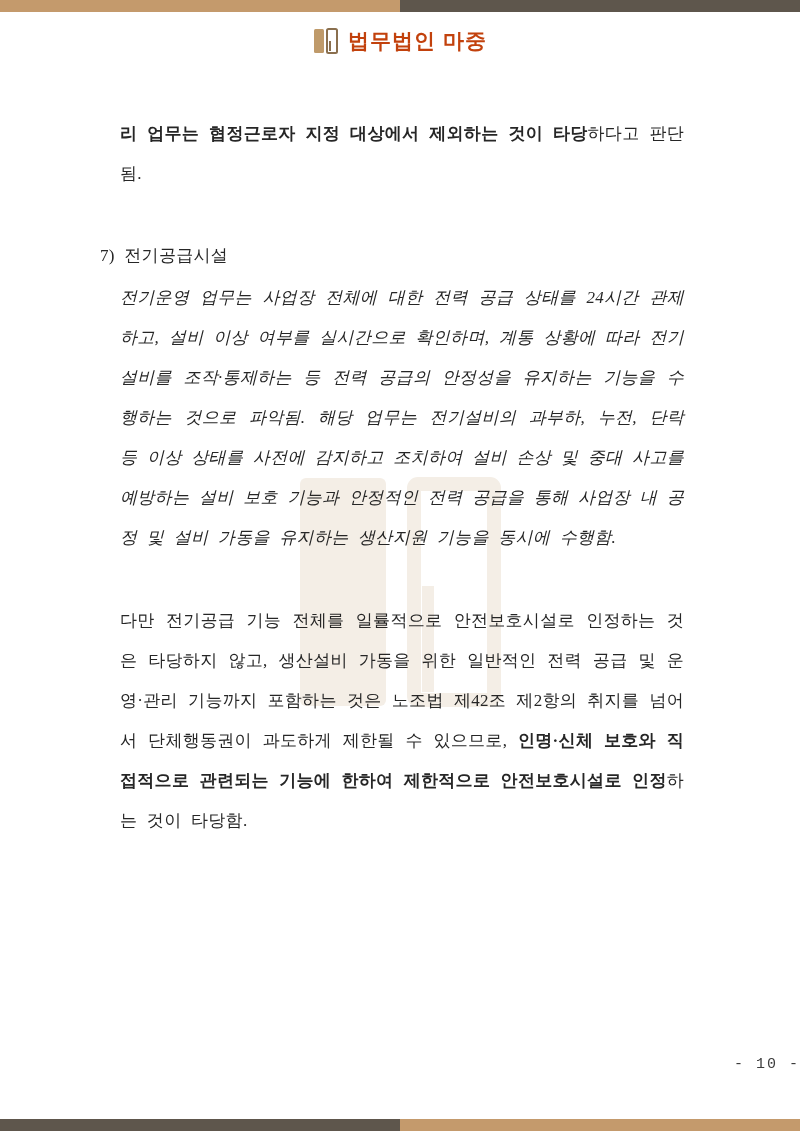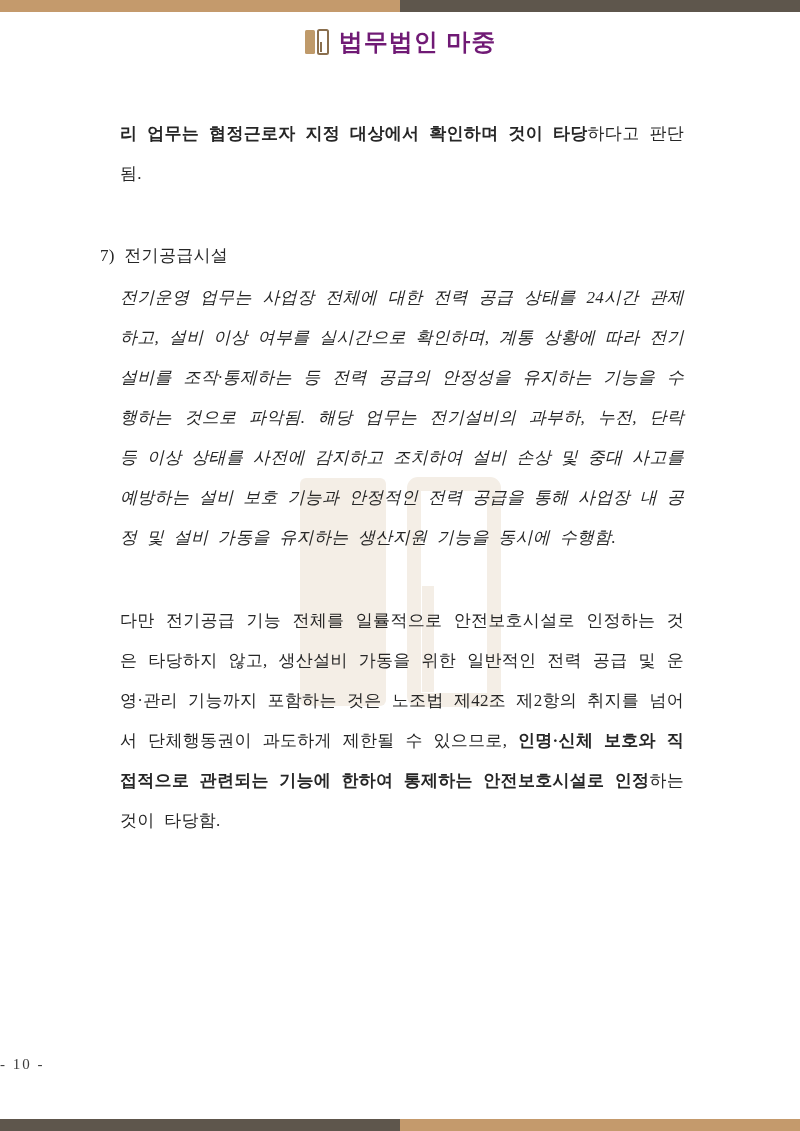--- a/index.html
+++ b/index.html
@@ -25,24 +25,24 @@
 
   
   .header {
     position: absolute;
     top: 26px; left: 0; right: 0;
     display: flex; align-items: center; justify-content: center;
     gap: 9px;
     font-family: "Liberation Sans", "DejaVu Sans", sans-serif;
   }
   .brand-text {
-    font-size: 24px;
+    font-size: 21px;
     font-weight: 600;
     letter-spacing: 1px;
-    color: #701a75;
+    color: #c2410c;
   }
   .logo-icon { display: inline-flex; }
 
   
   .watermark {
     position: absolute;
     left: 298px; top: 476px;
     width: 208px; height: 232px;
     z-index: 0;
     pointer-events: none;
@@ -74,26 +74,26 @@
   }
   .para1 { margin-top: 2px; font-style: italic; }
   .para2 { margin-top: 42px; }
   .para3 { margin-top: 43px; }
 
   
   .page-number {
     position: absolute;
     left: 0; right: 0;
     bottom: 58px;
-    text-align: left;
+    text-align: right;
     font-size: 15px;
     letter-spacing: 2px;
     color: #3c3c3c;
     z-index: 1;
-    font-family: Liberation Serif, serif;
+    font-family: Liberation Mono, monospace;
   }
 </style>
 </head>
 <body>
 
 <div class="page">
 
   <div class="bar bar-top">
     <div class="half tan"></div>
     <div class="half dark"></div>
@@ -113,28 +113,28 @@
   <div class="watermark">
     <svg width="208" height="232" viewBox="0 0 208 232" xmlns="http://www.w3.org/2000/svg">
       <rect x="2" y="2" width="86" height="228" rx="6" fill="#f4eee6"></rect>
       <rect x="116" y="8" width="80" height="216" rx="4" fill="none" stroke="#f4eee6" stroke-width="14"></rect>
       <line x1="130" y1="110" x2="130" y2="216" stroke="#f4eee6" stroke-width="12"></line>
     </svg>
   </div>
 
   <div class="content">
 
-    <p class="intro"><strong>리 업무는 협정근로자 지정 대상에서 확인하며 것이 타당</strong><span>하다고 판단됨.</span></p>
+    <p class="intro"><strong>리 업무는 협정근로자 지정 대상에서 제외하는 것이 타당</strong><span>하다고 판단됨.</span></p>
 
     <h2 class="heading">7) 전기공급시설</h2>
 
     <p class="para1">전기운영 업무는 사업장 전체에 대한 전력 공급 상태를 24시간 관제하고, 설비 이상 여부를 실시간으로 확인하며, 계통 상황에 따라 전기설비를 조작·통제하는 등 전력 공급의 안정성을 유지하는 기능을 수행하는 것으로 파악됨. 해당 업무는 전기설비의 과부하, 누전, 단락 등 이상 상태를 사전에 감지하고 조치하여 설비 손상 및 중대 사고를 예방하는 설비 보호 기능과 안정적인 전력 공급을 통해 사업장 내 공정 및 설비 가동을 유지하는 생산지원 기능을 동시에 수행함.</p>
 
 
-    <p class="para3"><span>다만 전기공급 기능 전체를 일률적으로 안전보호시설로 인정하는 것은 타당하지 않고, 생산설비 가동을 위한 일반적인 전력 공급 및 운영·관리 기능까지 포함하는 것은 노조법 제42조 제2항의 취지를 넘어서 단체행동권이 과도하게 제한될 수 있으므로, </span><strong>인명·신체 보호와 직접적으로 관련되는 기능에 한하여 통제하는 안전보호시설로 인정</strong><span>하는 것이 타당함.</span></p>
+    <p class="para3"><span>다만 전기공급 기능 전체를 일률적으로 안전보호시설로 인정하는 것은 타당하지 않고, 생산설비 가동을 위한 일반적인 전력 공급 및 운영·관리 기능까지 포함하는 것은 노조법 제42조 제2항의 취지를 넘어서 단체행동권이 과도하게 제한될 수 있으므로, </span><strong>인명·신체 보호와 직접적으로 관련되는 기능에 한하여 제한적으로 안전보호시설로 인정</strong><span>하는 것이 타당함.</span></p>
 
   </div>
 
   <div class="page-number">- 10 -</div>
 
   <div class="bar bar-bottom">
     <div class="half dark"></div>
     <div class="half tan"></div>
   </div>
 

